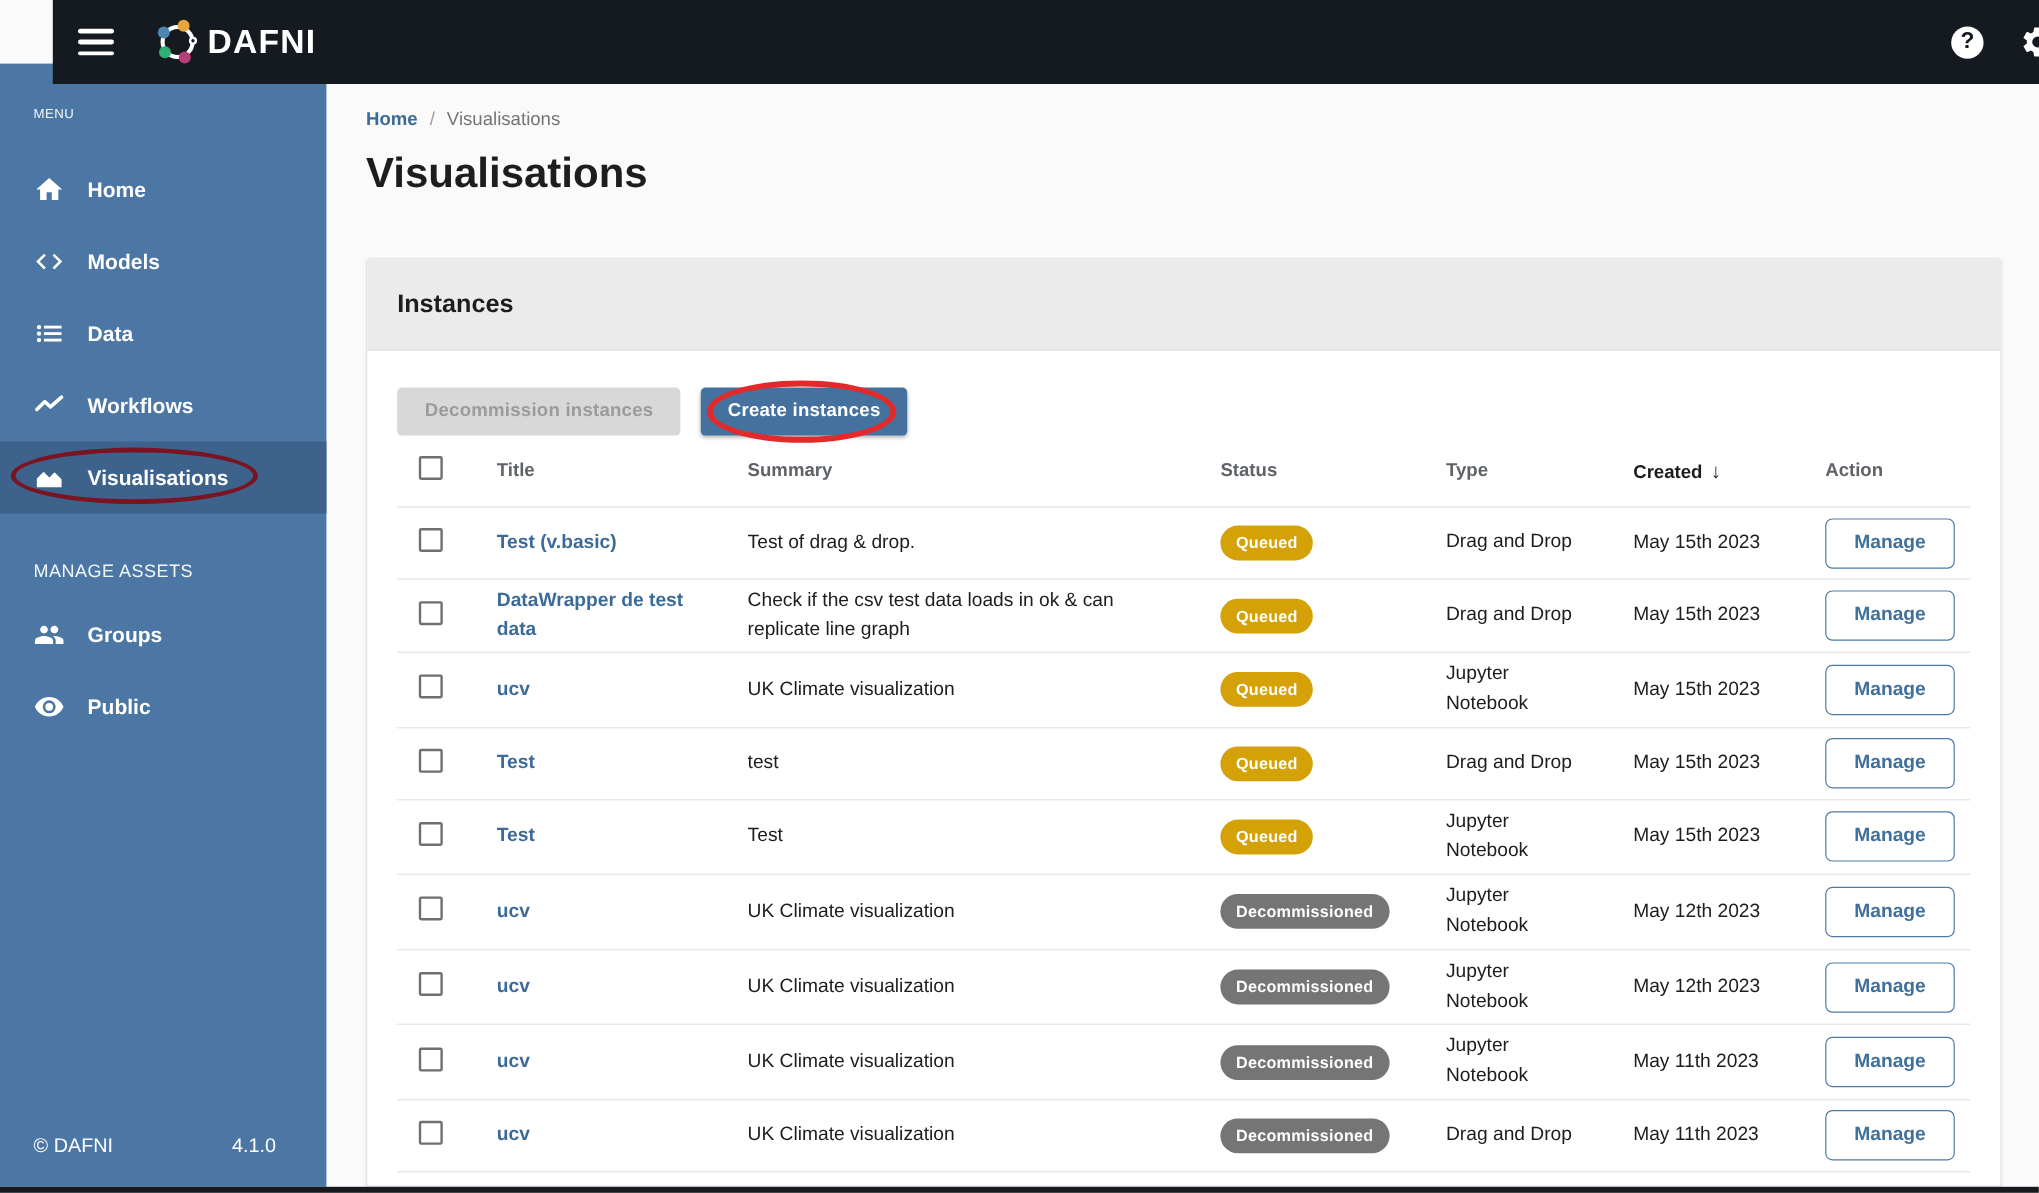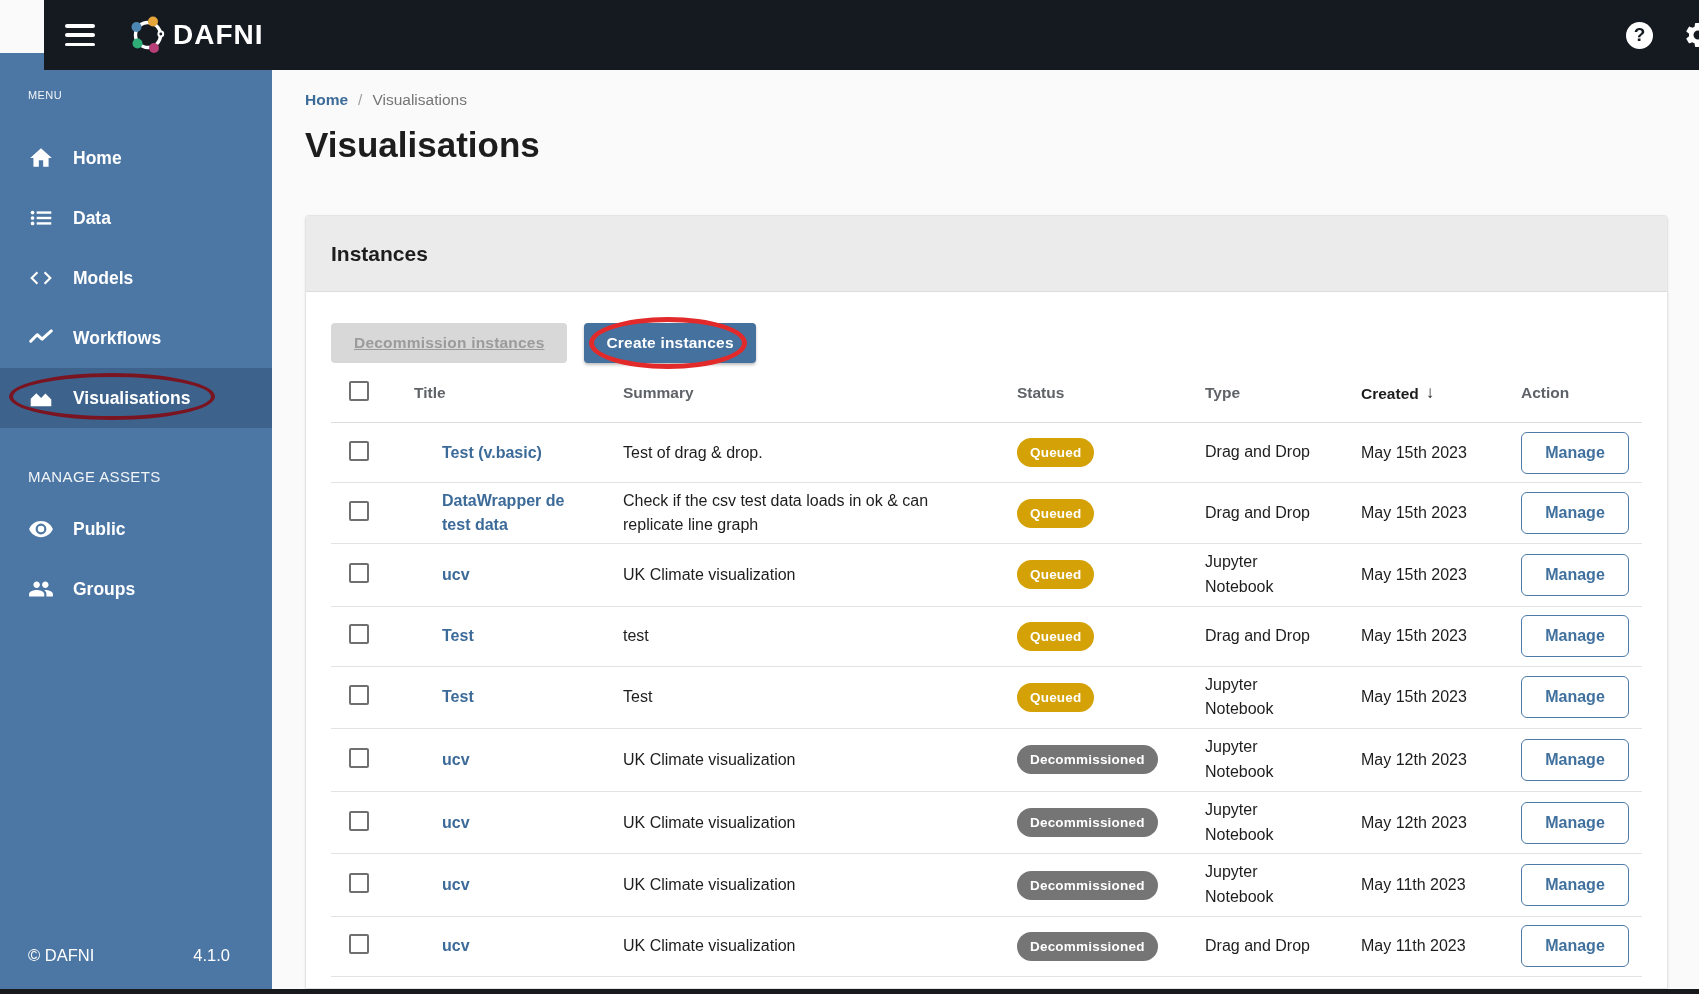--- a/index.html
+++ b/index.html
@@ -48,38 +48,38 @@
   
   .card { position:absolute; left:33px; top:162px; width:1363px; bottom:0;
     background:#fff; border:1px solid #e4e4e4; border-radius:4px 4px 0 0;
     box-shadow:0 1px 3px rgba(0,0,0,.08); overflow:hidden; }
   .card-header { height:76px; background:#ebebeb; border-bottom:1px solid #dcdcdc;
     display:flex; align-items:center; padding-left:25px; }
   .card-title { font-size:21px; font-weight:bold; color:#1d1d1d; }
   .toolbar { padding:31px 0 0 25px; display:flex; gap:17px; }
   .btn { height:40px; border:none; border-radius:4px; font-family:"Liberation Sans",sans-serif;
     font-size:15.5px; font-weight:bold; letter-spacing:.2px; }
-  .btn-disabled { background:#d8d8d8; color:#9b9b9b; padding:0 23px; cursor:default;text-decoration:underline; }
+  .btn-disabled { background:#d8d8d8; color:#9b9b9b; padding:0 23px; cursor:default; }
   .btn-primary { background:#44719e; color:#fff; padding:0 22px; cursor:pointer; position:relative;
     box-shadow:0 2px 3px rgba(0,0,0,.25); }
 
   
   .tbl { margin:0 25px; }
   .thead, .trow { display:grid;
     grid-template-columns:83px 209px 394px 188px 156px 160px 1fr;
     align-items:center; }
   .thead { height:60px; border-bottom:1px solid #dedede; }
   .th { font-size:15.5px; font-weight:bold; color:#5f6368; }
   .th-created { color:#1d1d1d; display:flex; align-items:flex-end; gap:7px; cursor:pointer; }
   .sort-arrow { font-size:17px; color:#1d1d1d; }
   .trow { min-height:60px; border-bottom:1px solid #e3e3e3; padding:6px 0; }
   .checkbox { width:20px; height:20px; border:2px solid #6f6f6f; border-radius:2px;
     background:#fff; margin-left:18px; display:inline-block; cursor:pointer; }
   .cell { font-size:16px; color:#1d1d1d; }
-  .cell-title { padding-right:38px;margin-left:28px; }
+  .cell-title { padding-right:38px; }
   .title-link { color:#3c6b99; font-weight:bold; text-decoration:none; cursor:pointer; line-height:1.5; }
   .cell-summary { padding-right:30px; line-height:1.5; }
   .badge { display:inline-block; padding:7px 13px; border-radius:16px; color:#fff;
     font-size:13.5px; font-weight:bold; letter-spacing:.2px; }
   .cell-type span { display:inline-block; line-height:1.55; }
   .cell-type span.wrap { max-width:95px; }
   .cell-type span.nowrap { white-space:nowrap; }
   .cell-created { white-space:nowrap; }
   .manage-btn { width:108px; height:42px; background:#fff; border:1px solid #4c7aa9;
     border-radius:6px; color:#40709d; font-size:16px; font-weight:bold;
@@ -122,62 +122,62 @@
   <div class="menu-label">MENU</div>
 
   <div class="nav-item">
     <svg class="nav-icon" viewBox="0 0 24 24">
         <path fill="#fff" d="M10 20v-6h4v6h5v-8h3L12 3 2 12h3v8z"></path>
       </svg>
     <span class="nav-text">Home</span>
   </div>
   <div class="nav-item">
     <svg class="nav-icon" viewBox="0 0 24 24">
+        <path fill="#fff" d="M9.4 16.6 4.8 12l4.6-4.6L8 6l-6 6 6 6 1.4-1.4zm5.2 0 4.6-4.6-4.6-4.6L16 6l6 6-6 6-1.4-1.4z"></path>
+      </svg>
+    <span class="nav-text">Models</span>
+  </div>
+  <div class="nav-item">
+    <svg class="nav-icon" viewBox="0 0 24 24">
         <circle cx="4.2" cy="7" r="1.7" fill="#fff"></circle>
         <circle cx="4.2" cy="12" r="1.7" fill="#fff"></circle>
         <circle cx="4.2" cy="17" r="1.7" fill="#fff"></circle>
         <rect x="8" y="5.9" width="13.5" height="2.2" fill="#fff"></rect>
         <rect x="8" y="10.9" width="13.5" height="2.2" fill="#fff"></rect>
         <rect x="8" y="15.9" width="13.5" height="2.2" fill="#fff"></rect>
       </svg>
     <span class="nav-text">Data</span>
   </div>
   <div class="nav-item">
     <svg class="nav-icon" viewBox="0 0 24 24">
-        <path fill="#fff" d="M9.4 16.6 4.8 12l4.6-4.6L8 6l-6 6 6 6 1.4-1.4zm5.2 0 4.6-4.6-4.6-4.6L16 6l6 6-6 6-1.4-1.4z"></path>
-      </svg>
-    <span class="nav-text">Models</span>
-  </div>
-  <div class="nav-item">
-    <svg class="nav-icon" viewBox="0 0 24 24">
         <polyline points="2.5,15 8.5,9 13,13 21.5,5.5" fill="none" stroke="#fff" stroke-width="2.8" stroke-linecap="round" stroke-linejoin="round"></polyline>
       </svg>
     <span class="nav-text">Workflows</span>
   </div>
   <div class="nav-item selected">
     <svg class="nav-icon" viewBox="0 0 24 24">
         <path fill="#fff" d="M2.5 19.5V12.6l5.2-5.1 4.4 4.4 4-4 5.4 5.4v6.2z"></path>
       </svg>
     <span class="nav-text">Visualisations</span>
     <div class="ellipse-annot annot-sidebar" style="border-color: rgb(123, 20, 33);"></div>
   </div>
 
   <div class="section-label">MANAGE ASSETS</div>
 
   <div class="nav-item">
     <svg class="nav-icon" viewBox="0 0 24 24">
+        <path fill="#fff" d="M16 11c1.66 0 2.99-1.34 2.99-3S17.66 5 16 5s-3 1.34-3 3 1.34 3 3 3zm-8 0c1.66 0 2.99-1.34 2.99-3S9.66 5 8 5 5 6.34 5 8s1.34 3 3 3zm0 2c-2.33 0-7 1.17-7 3.5V19h14v-2.5c0-2.33-4.67-3.5-7-3.5zm8 0c-.29 0-.62.02-.97.05 1.16.84 1.97 1.97 1.97 3.45V19h6v-2.5c0-2.33-4.67-3.5-7-3.5z"></path>
+      </svg>
+    <span class="nav-text">Groups</span>
+  </div>
+  <div class="nav-item">
+    <svg class="nav-icon" viewBox="0 0 24 24">
         <path fill="#fff" d="M12 4.5C7 4.5 2.7 7.6 1 12c1.7 4.4 6 7.5 11 7.5s9.3-3.1 11-7.5c-1.7-4.4-6-7.5-11-7.5zM12 17a5 5 0 1 1 0-10 5 5 0 0 1 0 10zm0-8a3 3 0 1 0 0 6 3 3 0 0 0 0-6z"></path>
       </svg>
     <span class="nav-text">Public</span>
-  </div>
-  <div class="nav-item">
-    <svg class="nav-icon" viewBox="0 0 24 24">
-        <path fill="#fff" d="M16 11c1.66 0 2.99-1.34 2.99-3S17.66 5 16 5s-3 1.34-3 3 1.34 3 3 3zm-8 0c1.66 0 2.99-1.34 2.99-3S9.66 5 8 5 5 6.34 5 8s1.34 3 3 3zm0 2c-2.33 0-7 1.17-7 3.5V19h14v-2.5c0-2.33-4.67-3.5-7-3.5zm8 0c-.29 0-.62.02-.97.05 1.16.84 1.97 1.97 1.97 3.45V19h6v-2.5c0-2.33-4.67-3.5-7-3.5z"></path>
-      </svg>
-    <span class="nav-text">Groups</span>
   </div>
 
   <div class="sidebar-footer">
     <span>© DAFNI</span>
     <span>4.1.0</span>
   </div>
 </div>
 
 <div class="main">
   <div class="breadcrumb">

